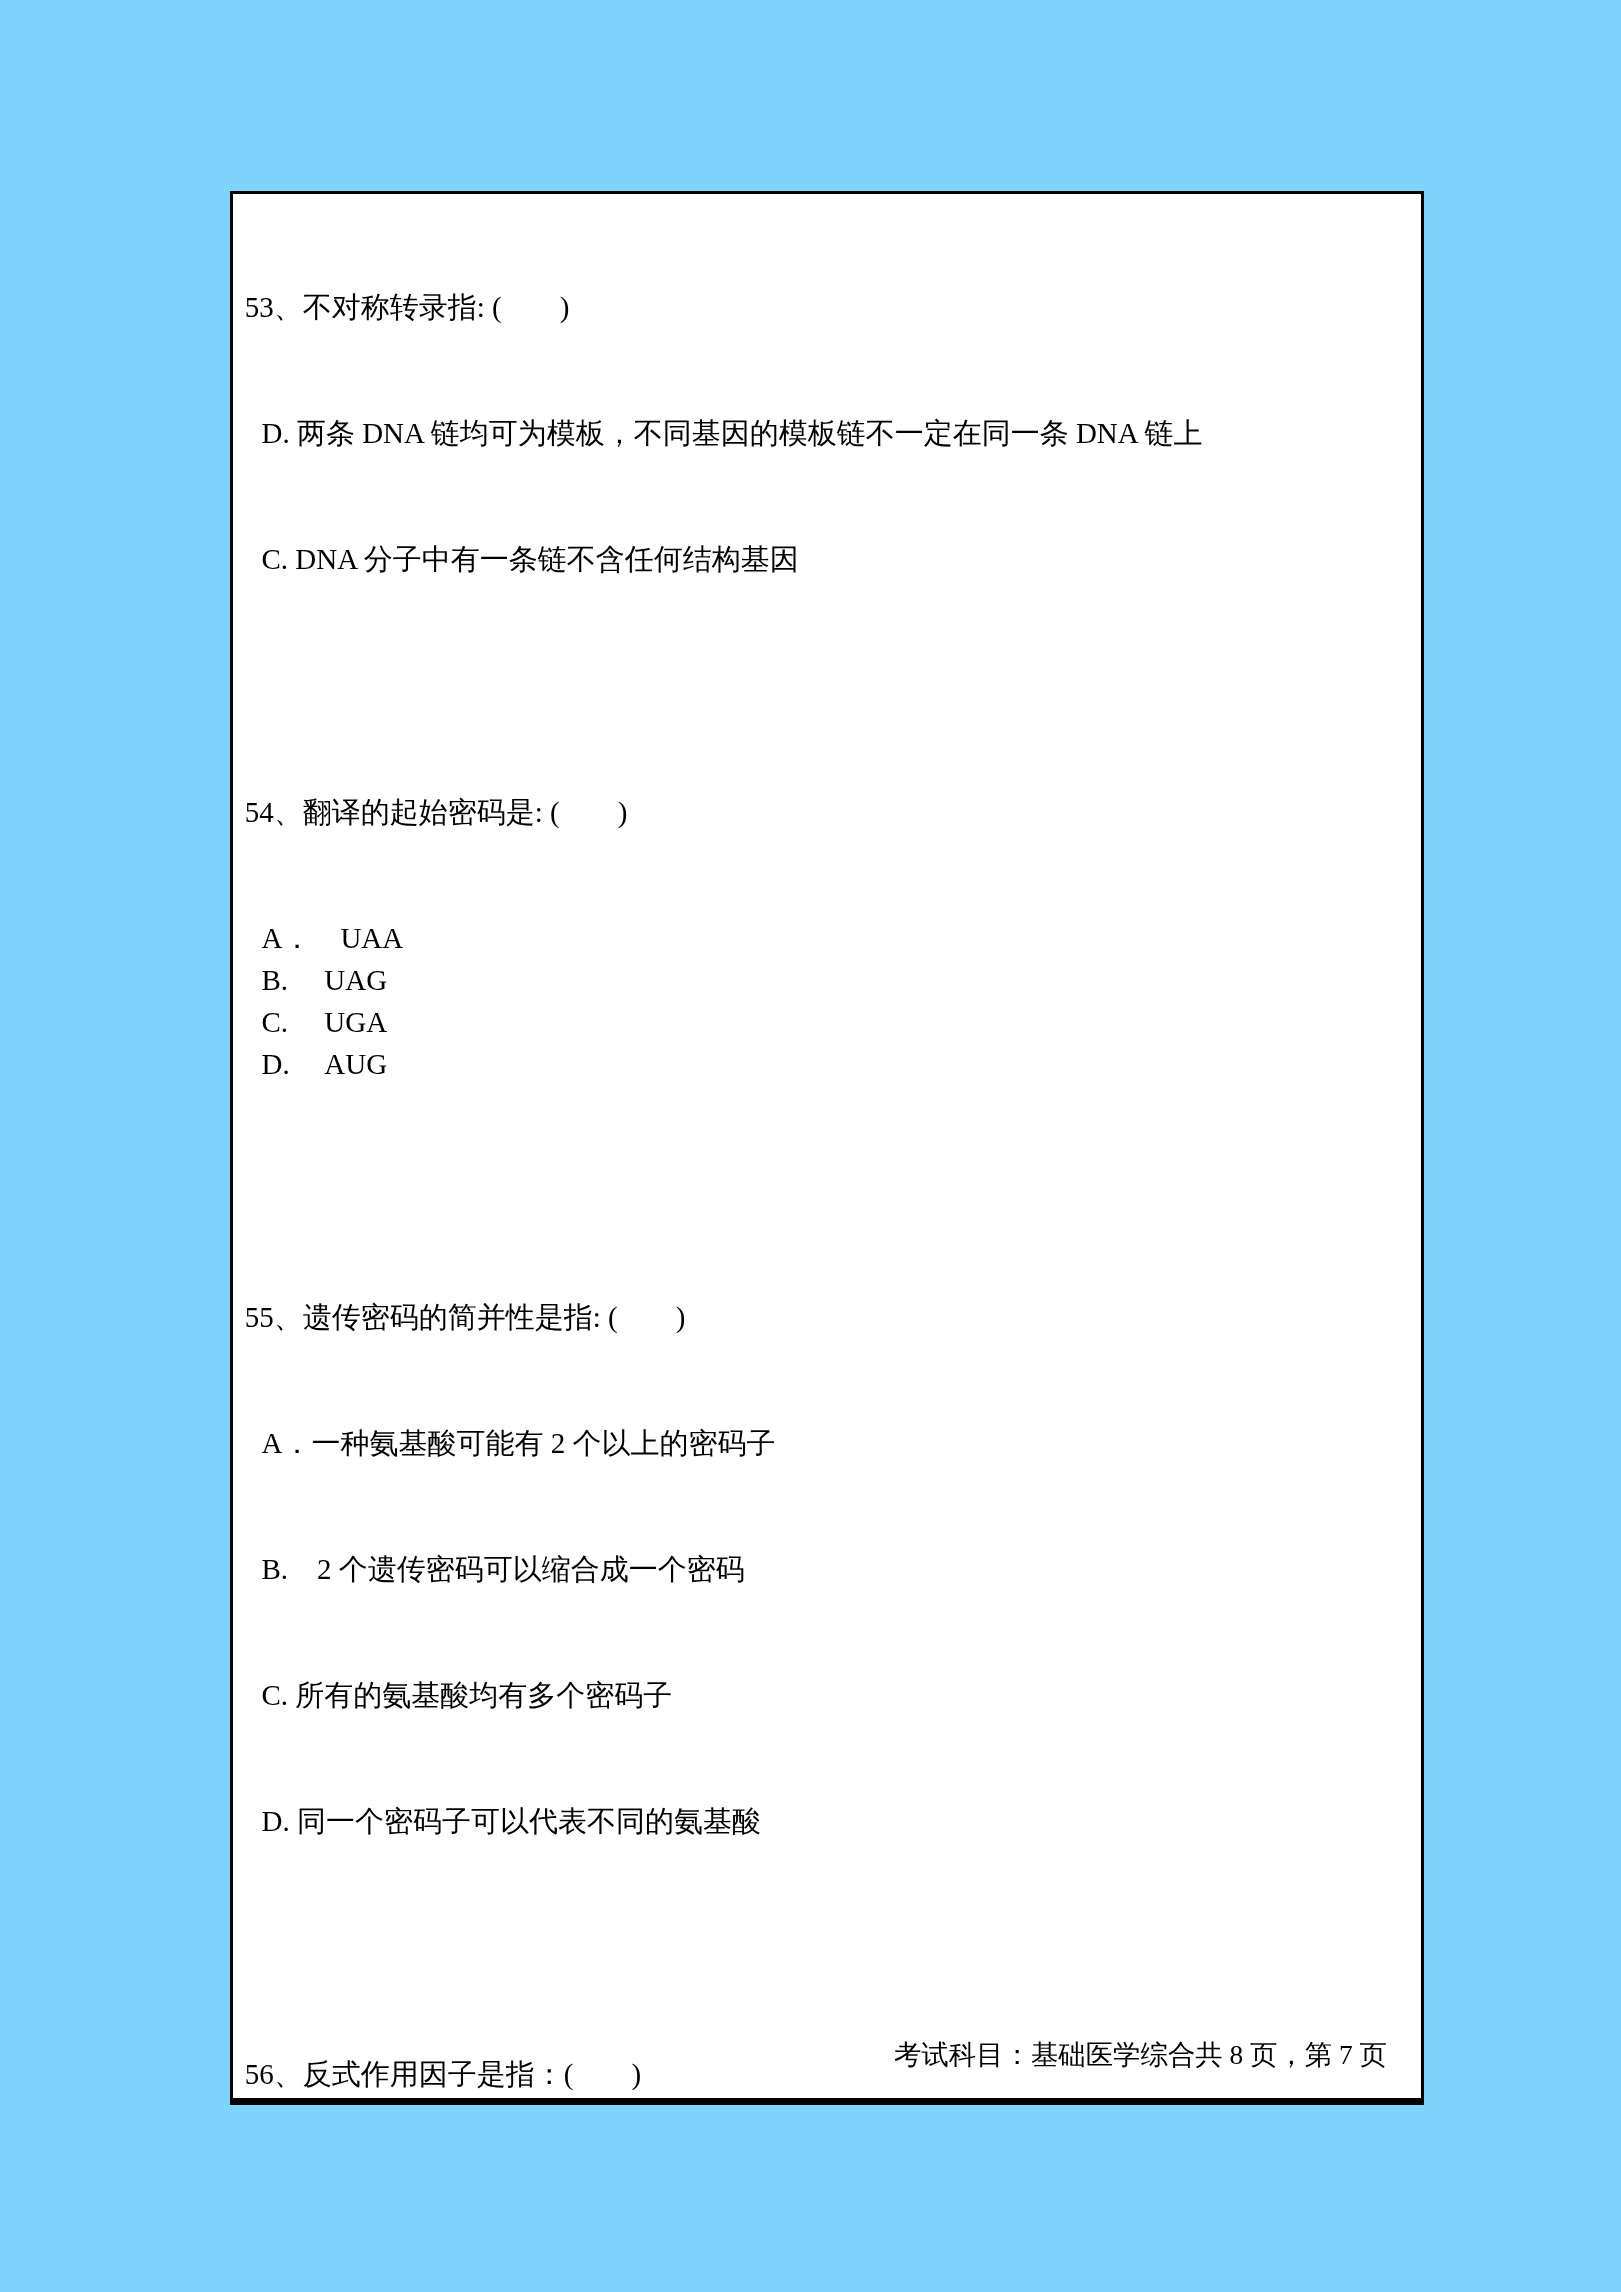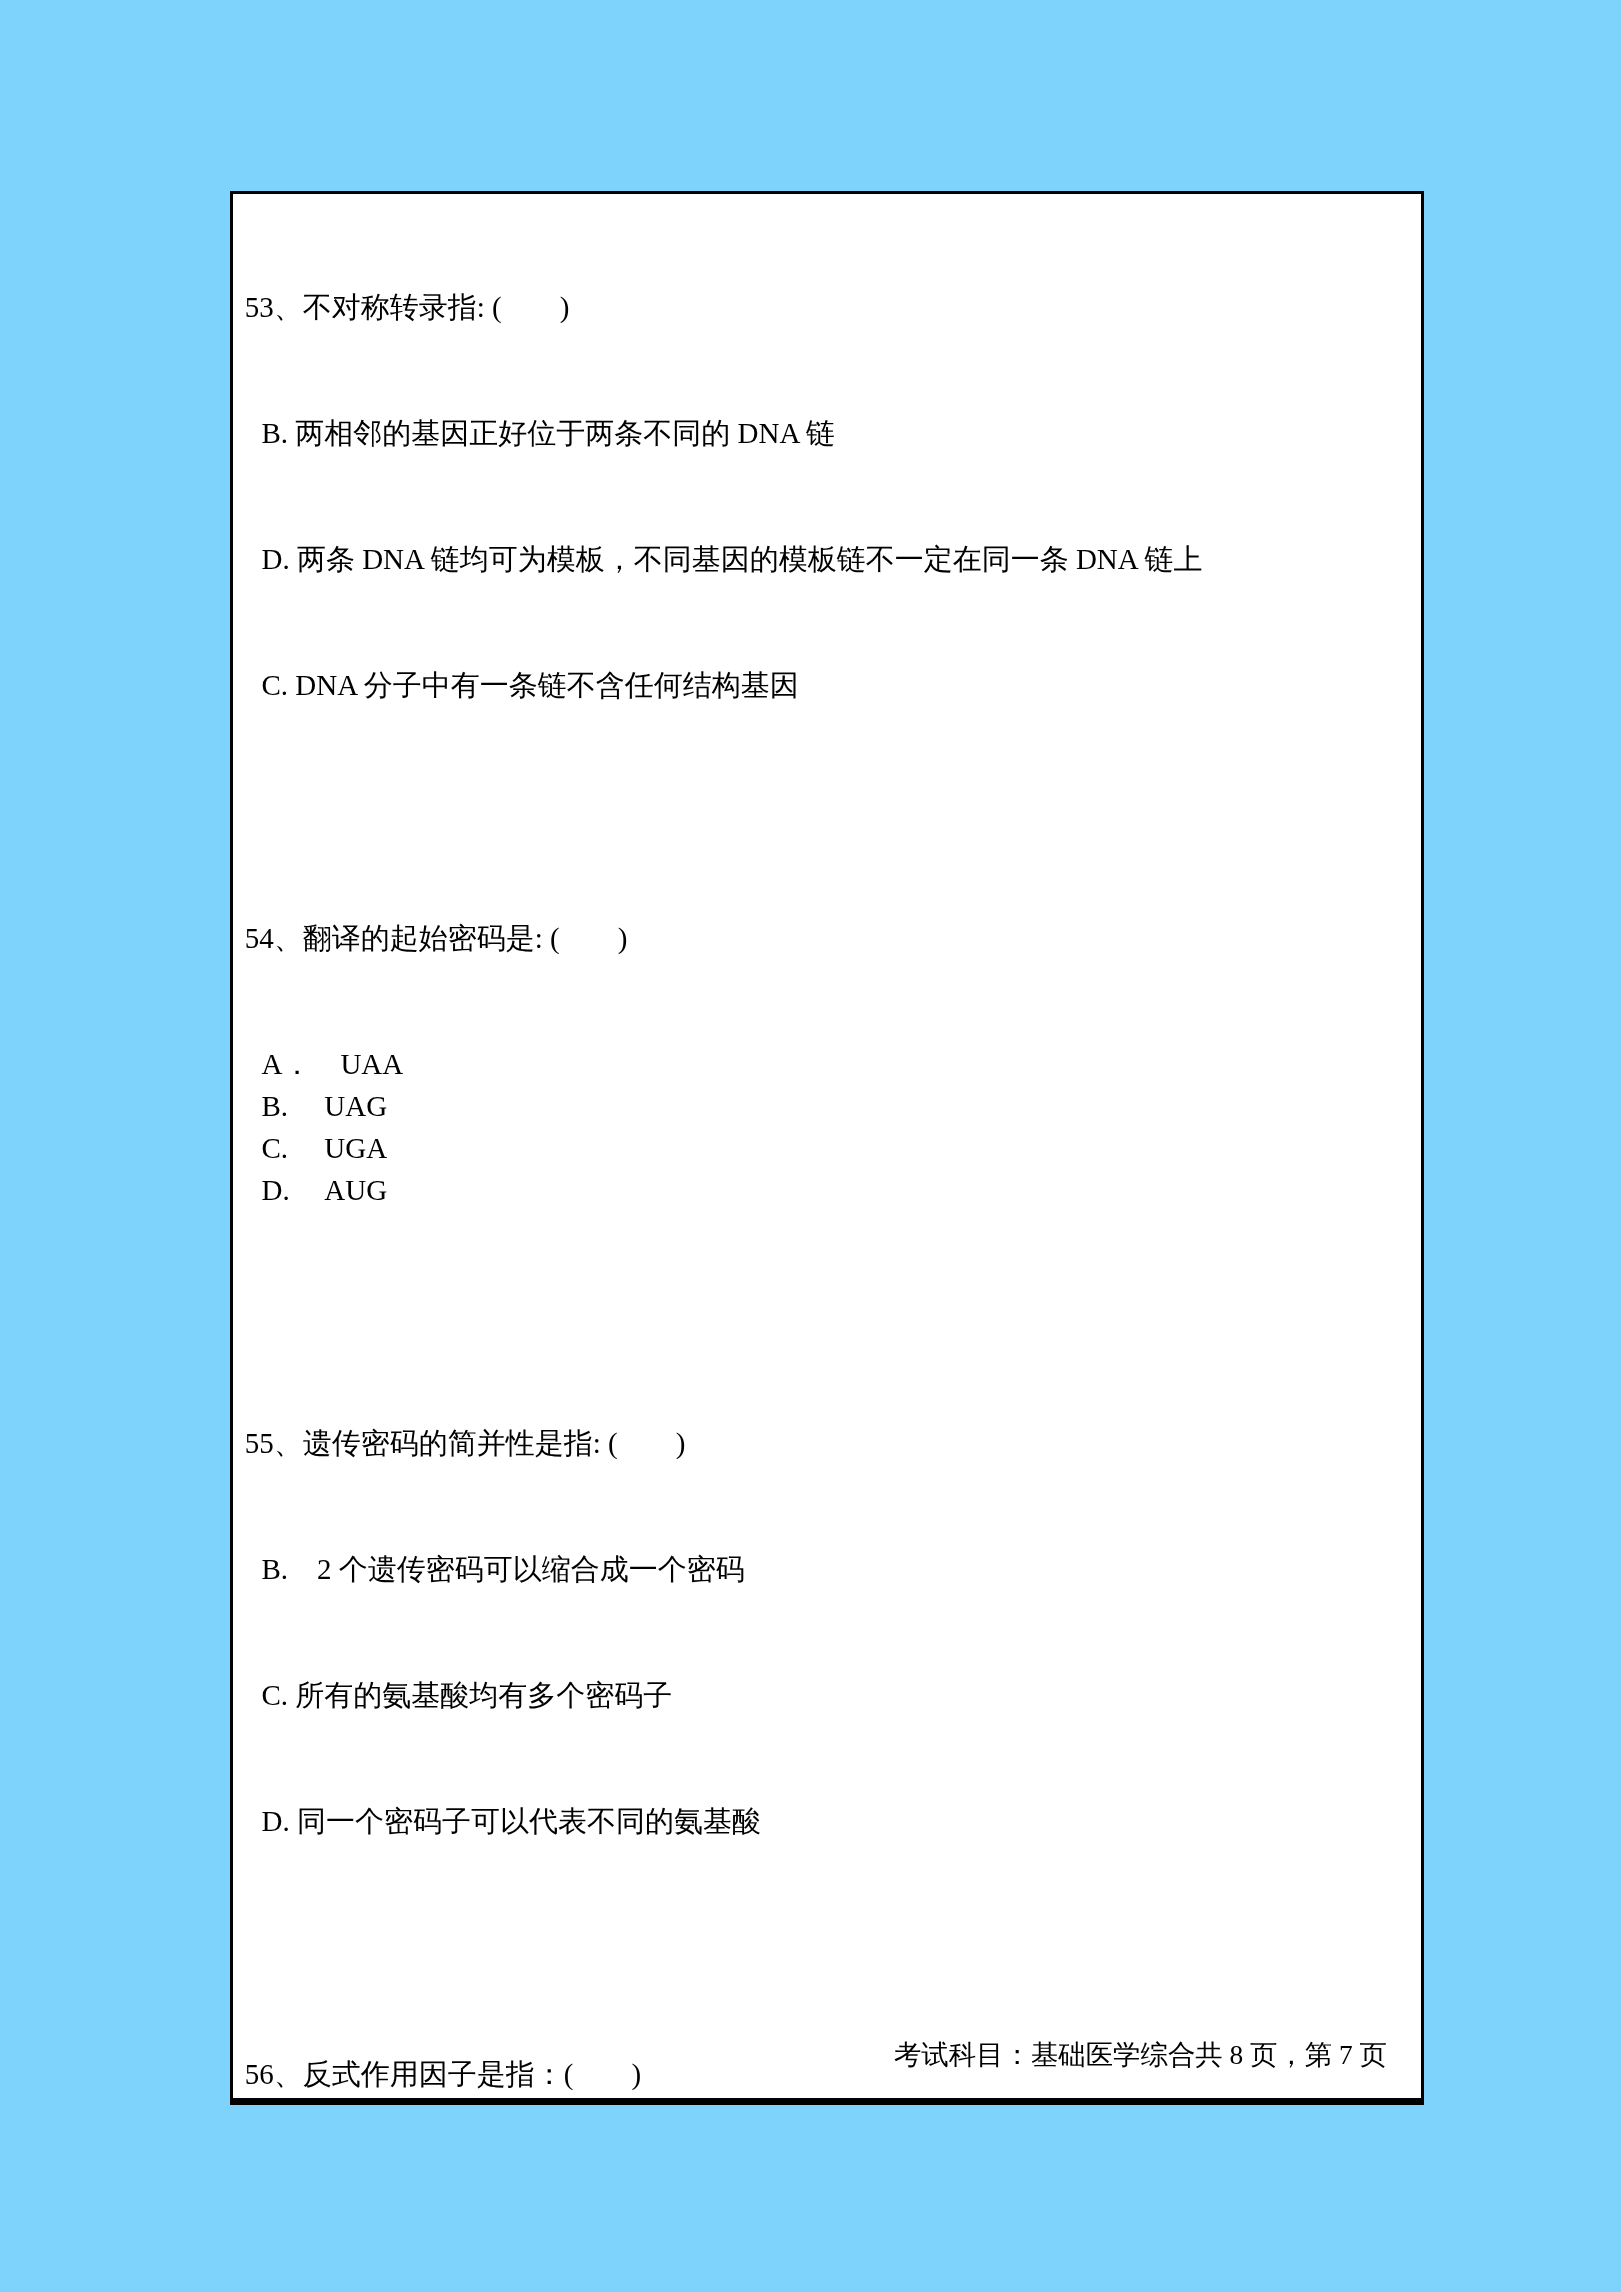--- a/index.html
+++ b/index.html
@@ -65,37 +65,37 @@
 </style>
 </head>
 <body>
 
 <div class="page">
   <div class="sheet">
     <div class="content">
 
       <section class="q">
         <div class="stem">53、不对称转录指: (　　)</div>
-        <div class="opt">B. 两相邻的基因正好位于两条不同的 DNA 链</div>
         <div class="opt">D. 两条 DNA 链均可为模板，不同基因的模板链不一定在同一条 DNA 链上</div>
         <div class="opt">C. DNA 分子中有一条链不含任何结构基因</div>
       </section>
 
       <section class="q">
         <div class="stem">54、翻译的起始密码是: (　　)</div>
         <div class="opt-row row-q54">
           <span>A．　UAA</span>
           <span>B.　 UAG</span>
           <span>C.　 UGA</span>
           <span>D.　 AUG</span>
         </div>
       </section>
 
       <section class="q">
         <div class="stem">55、遗传密码的简并性是指: (　　)</div>
+        <div class="opt">A．一种氨基酸可能有 2 个以上的密码子</div>
         <div class="opt">B.　2 个遗传密码可以缩合成一个密码</div>
         <div class="opt">C. 所有的氨基酸均有多个密码子</div>
         <div class="opt">D. 同一个密码子可以代表不同的氨基酸</div>
       </section>
 
       <section class="q">
         <div class="stem">56、反式作用因子是指：(　　)</div>
         
         
         

